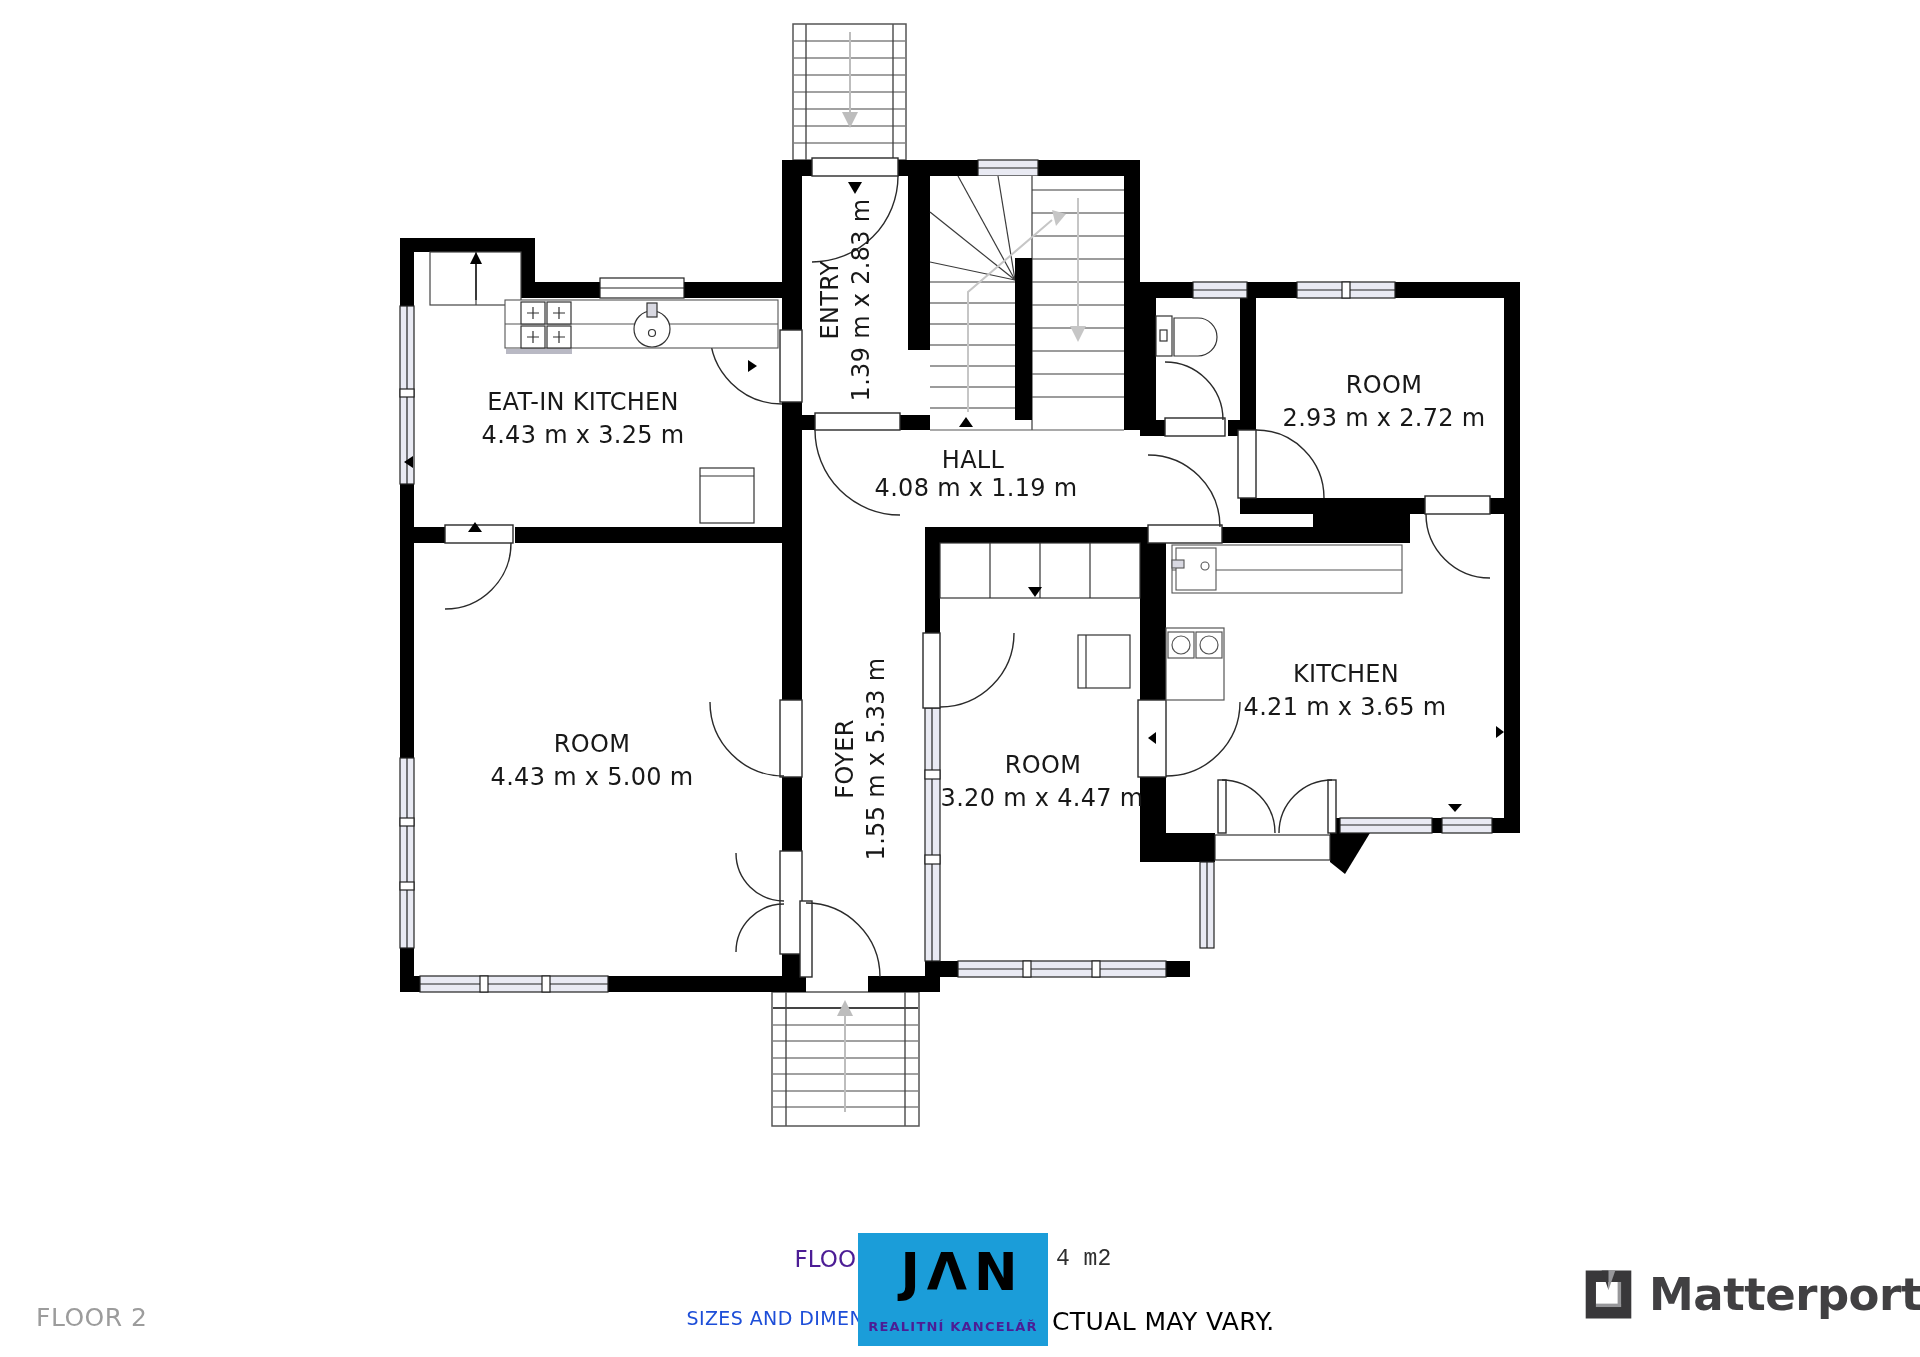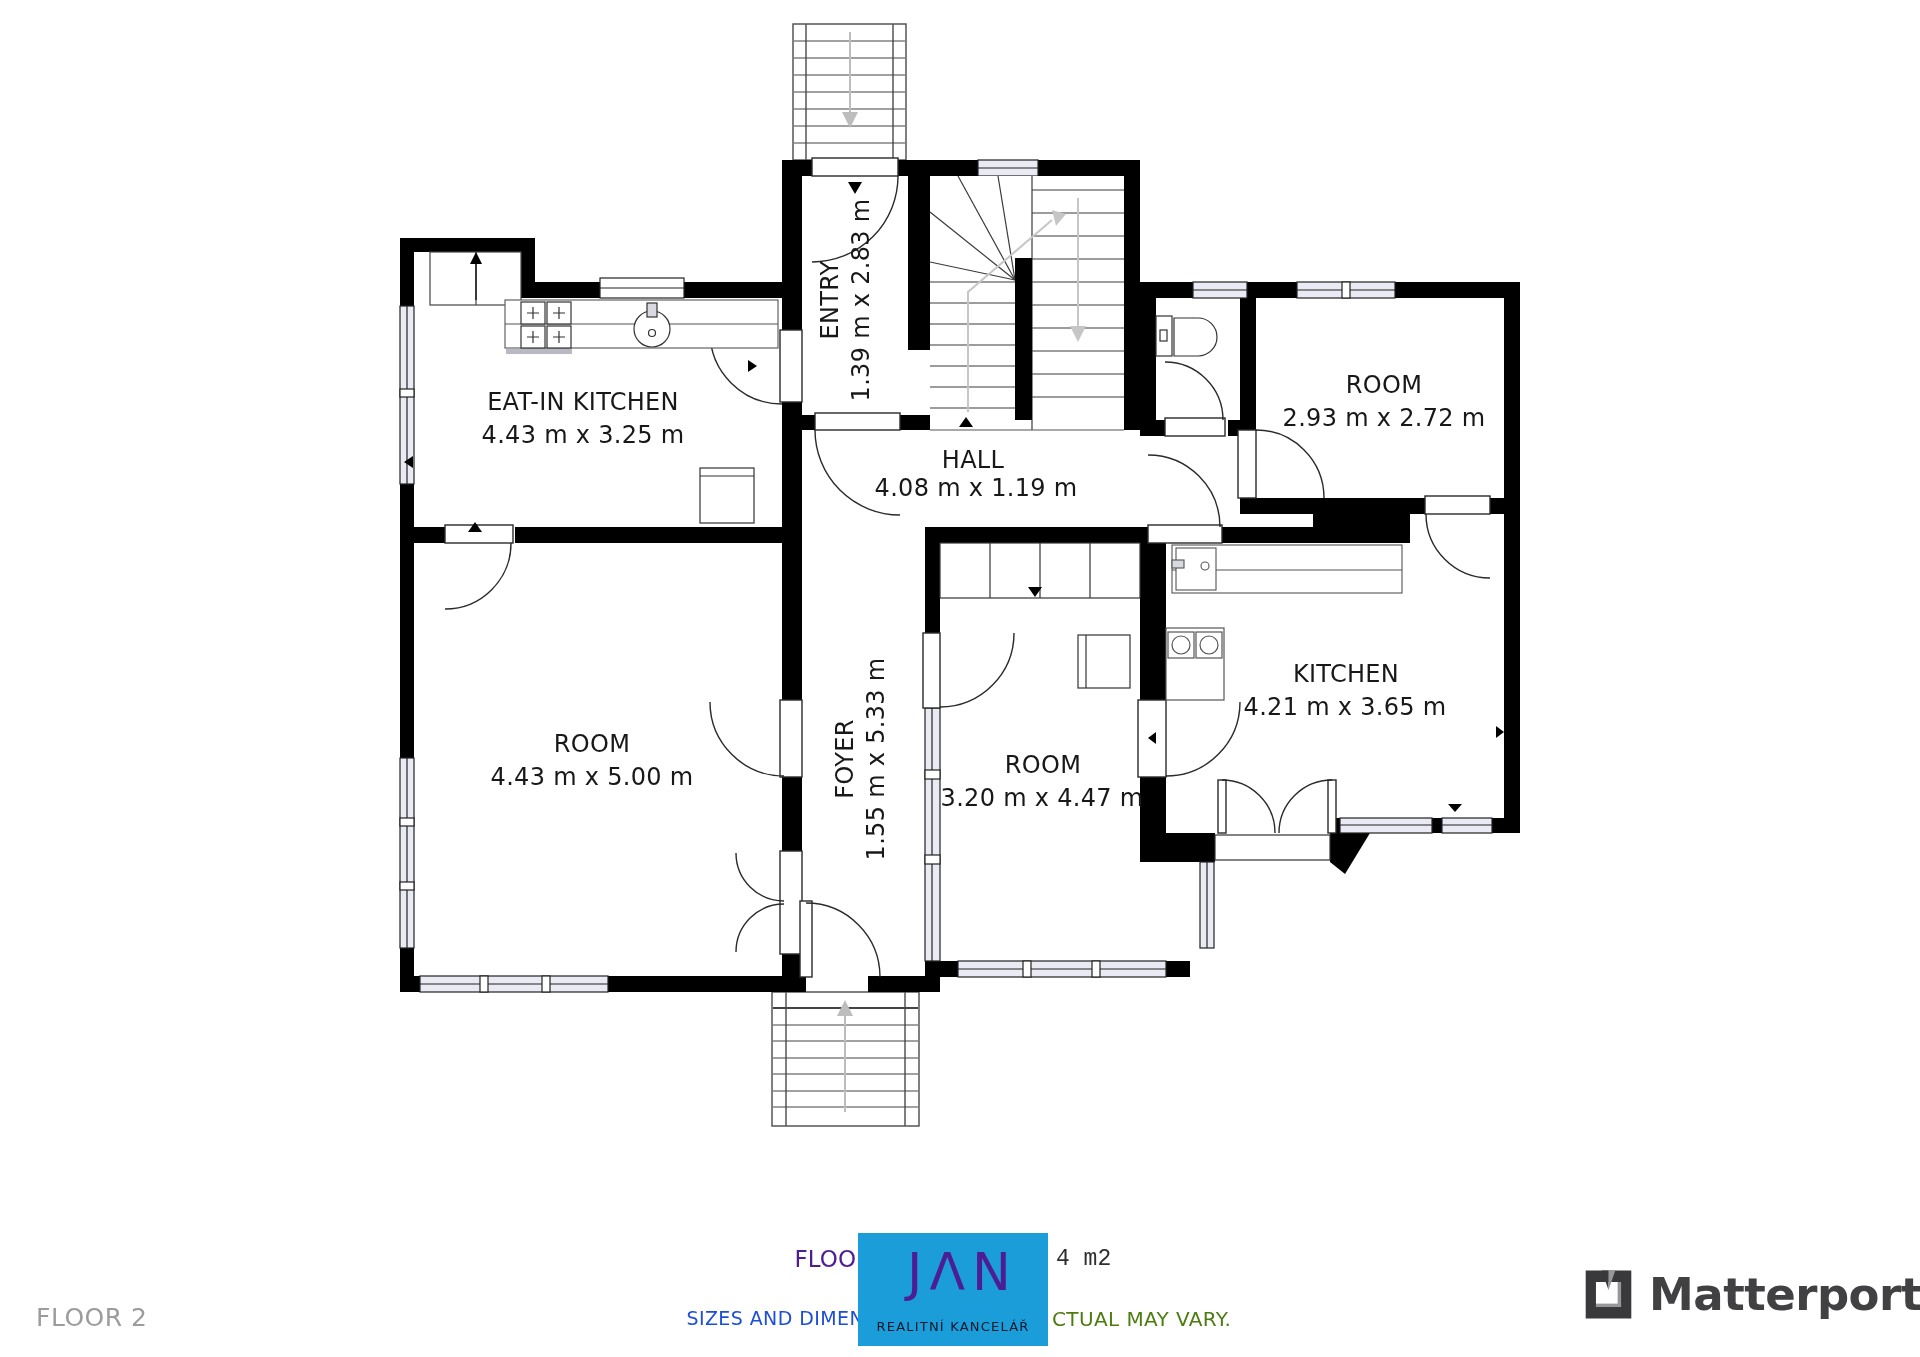--- a/index.html
+++ b/index.html
@@ -5,25 +5,25 @@
   html,body{margin:0;padding:0;background:#ffffff;}
   .stage{position:relative;width:1920px;height:1357px;background:#fff;
          font-family:"DejaVu Sans", "Liberation Sans", sans-serif;overflow:hidden;}
   .stage > svg{position:absolute;left:0;top:0;}
   svg text{fill:#181818;font-size:24px;letter-spacing:0.3px;}
   svg text.dims{font-size:24px;}
   .floor-label{position:absolute;left:36px;top:1303px;font-size:25px;color:#9c9c9c;letter-spacing:0.5px;}
   .area-left{position:absolute;left:0;top:1246px;width:856px;text-align:right;font-size:23px;color:#4c1d95;}
   .area-right{position:absolute;left:1056px;top:1246px;font-size:23px;color:#2e2e2e;font-family:Liberation Mono, monospace;}
   .disc-left{position:absolute;left:0;top:1307px;width:864px;text-align:right;font-size:19px;color:#1d4ed8;letter-spacing:0.4px;}
-  .disc-right{position:absolute;left:1052px;top:1307px;font-size:20px;color:#4d7c0f;letter-spacing:0.4px;}
+  .disc-right{position:absolute;left:1052px;top:1307px;font-size:25px;color:#000000;letter-spacing:0.4px;}
   .jan-logo{position:absolute;left:858px;top:1233px;width:190px;height:113px;background:#1b9dd9;
             display:flex;flex-direction:column;align-items:center;justify-content:center;z-index:5;}
-  .jan-logo .jan-mark{color:#4c1d95;font-size:52px;font-weight:400;letter-spacing:7px;line-height:1;margin-left:19px;}
-  .jan-logo .jan-sub{color:#0f172a;font-size:13px;font-weight:400;letter-spacing:1.2px;margin-top:21px;white-space:nowrap;}
+  .jan-logo .jan-mark{color:#000000;font-size:52px;font-weight:700;letter-spacing:7px;line-height:1;margin-left:19px;}
+  .jan-logo .jan-sub{color:#4c1d95;font-size:13px;font-weight:700;letter-spacing:1.2px;margin-top:21px;white-space:nowrap;}
   .matterport{position:absolute;left:1580px;top:1266px;display:flex;align-items:center;gap:12px;}
   .matterport .mp-text{font-size:45px;font-weight:700;color:#414042;letter-spacing:-0.5px;}
 </style>
 </head>
 <body>
 
 <div class="stage">
 
 <svg width="1920" height="1357" viewBox="0 0 1920 1357">
 

